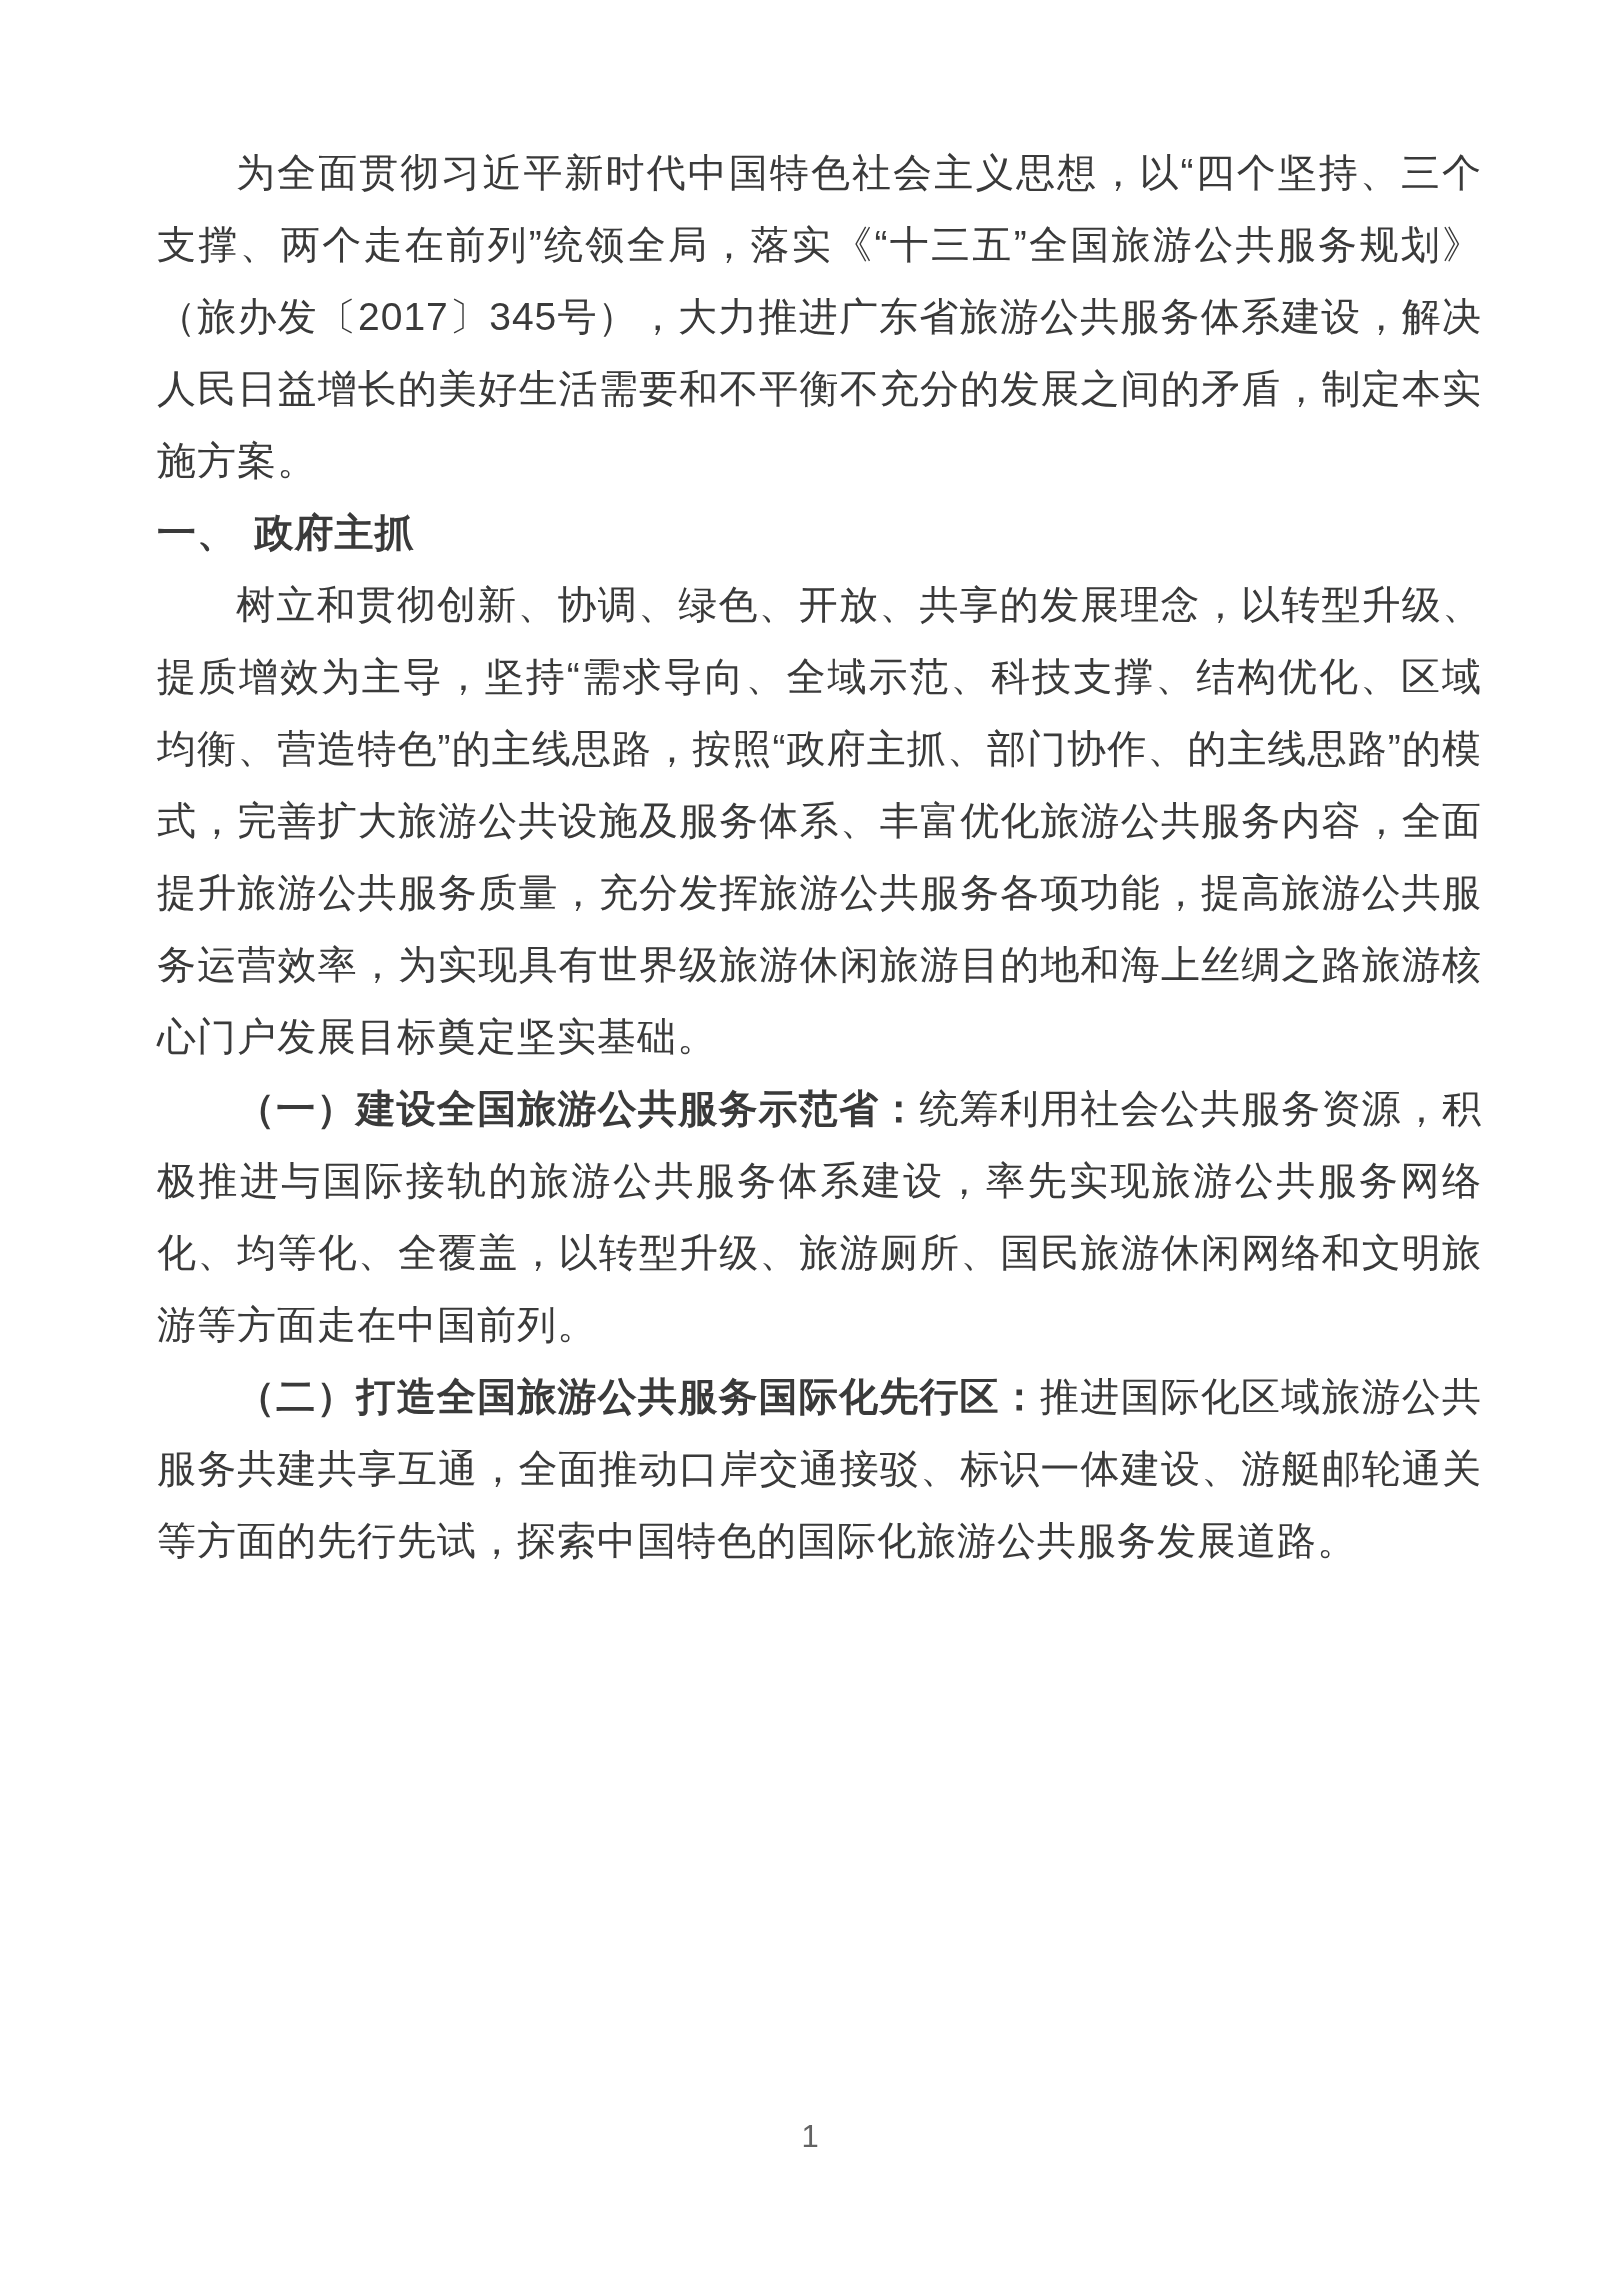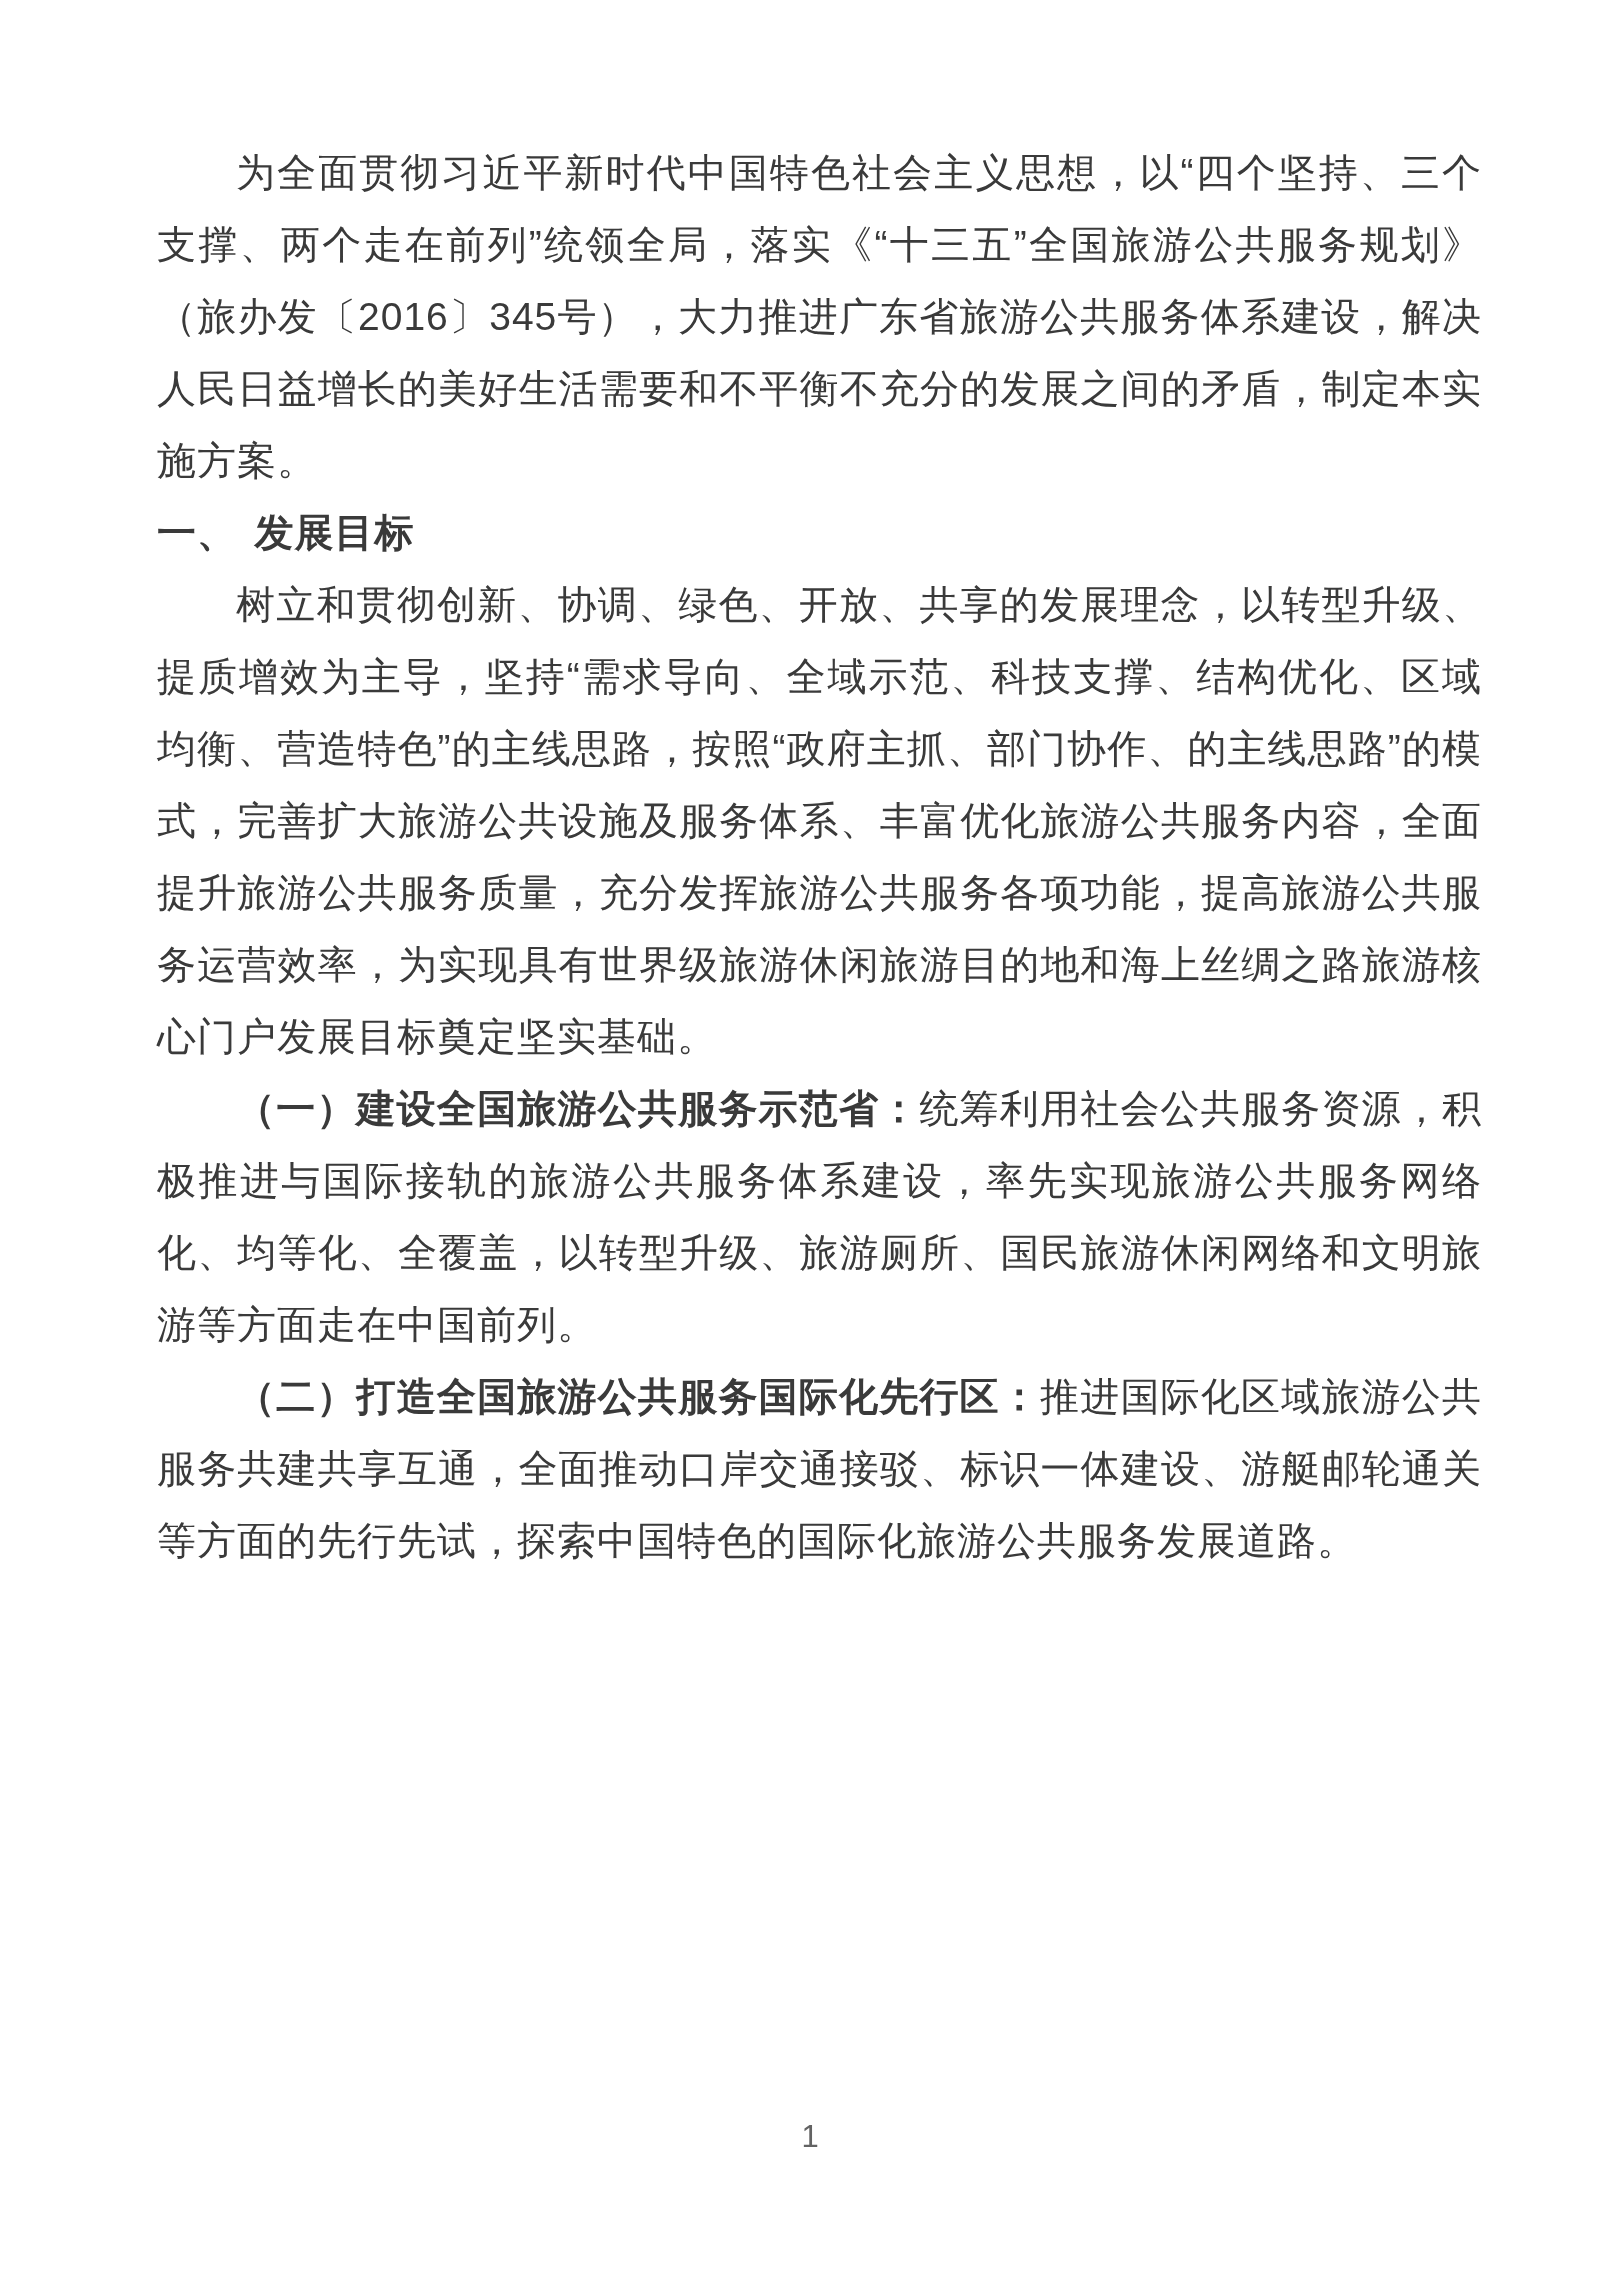--- a/index.html
+++ b/index.html
@@ -61,23 +61,23 @@
     color: #636363;
   }
 </style>
 </head>
 <body>
 
 <div class="page">
 
   <div class="content">
 
-    <p class="para">为全面贯彻习近平新时代中国特色社会主义思想，以“四个坚持、三个支撑、两个走在前列”统领全局，落实《“十三五”全国旅游公共服务规划》（旅办发〔2016〕345号），大力推进广东省旅游公共服务体系建设，解决人民日益增长的美好生活需要和不平衡不充分的发展之间的矛盾，制定本实施方案。</p>
+    <p class="para">为全面贯彻习近平新时代中国特色社会主义思想，以“四个坚持、三个支撑、两个走在前列”统领全局，落实《“十三五”全国旅游公共服务规划》（旅办发〔2017〕345号），大力推进广东省旅游公共服务体系建设，解决人民日益增长的美好生活需要和不平衡不充分的发展之间的矛盾，制定本实施方案。</p>
 
-    <p class="heading"><span class="heading-prefix">一、</span><span>发展目标</span></p>
+    <p class="heading"><span class="heading-prefix">一、</span><span>政府主抓</span></p>
 
     <p class="para">树立和贯彻创新、协调、绿色、开放、共享的发展理念，以转型升级、提质增效为主导，坚持“需求导向、全域示范、科技支撑、结构优化、区域均衡、营造特色”的主线思路，按照“政府主抓、部门协作、的主线思路”的模式，完善扩大旅游公共设施及服务体系、丰富优化旅游公共服务内容，全面提升旅游公共服务质量，充分发挥旅游公共服务各项功能，提高旅游公共服务运营效率，为实现具有世界级旅游休闲旅游目的地和海上丝绸之路旅游核心门户发展目标奠定坚实基础。</p>
 
 
     <p class="para"><span class="lead">（一）建设全国旅游公共服务示范省：</span><span>统筹利用社会公共服务资源，积极推进与国际接轨的旅游公共服务体系建设，率先实现旅游公共服务网络化、均等化、全覆盖，以转型升级、旅游厕所、国民旅游休闲网络和文明旅游等方面走在中国前列。</span></p>
 
     <p class="para"><span class="lead">（二）打造全国旅游公共服务国际化先行区：</span><span>推进国际化区域旅游公共服务共建共享互通，全面推动口岸交通接驳、标识一体建设、游艇邮轮通关等方面的先行先试，探索中国特色的国际化旅游公共服务发展道路。</span></p>
 
 
   </div>

